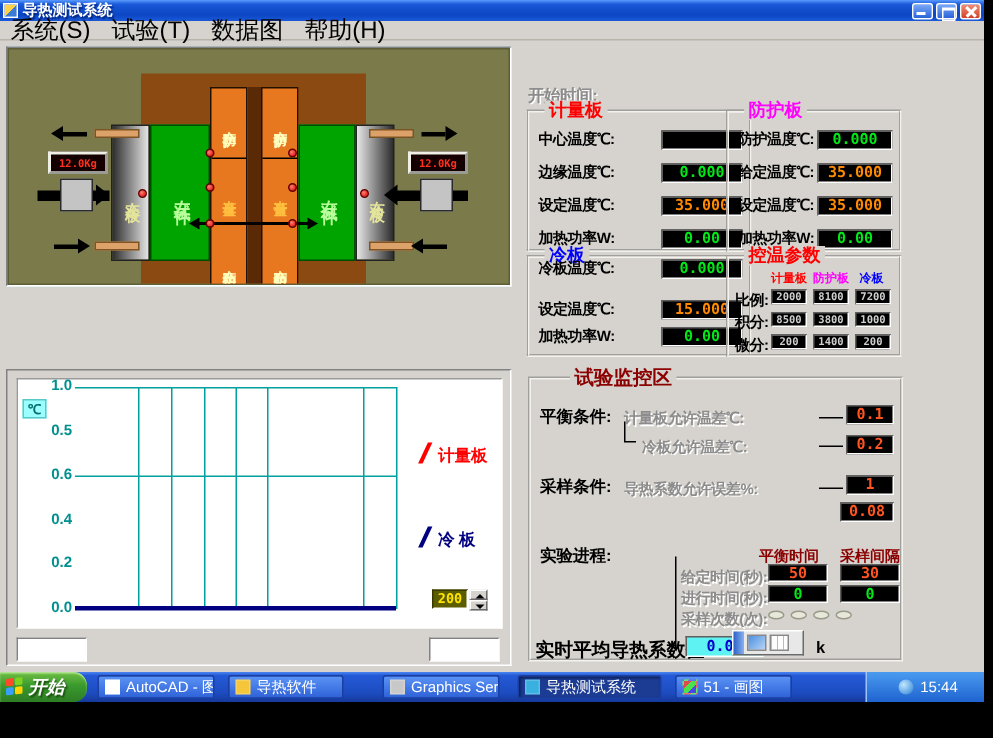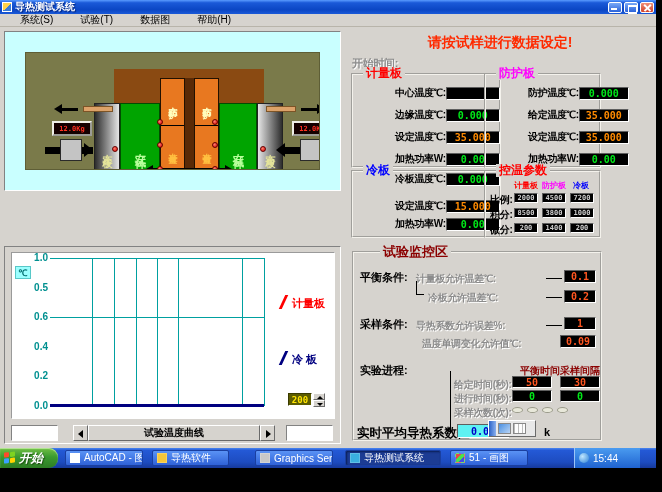--- a/index.html
+++ b/index.html
@@ -13,23 +13,23 @@
   .appico{width:10px;height:10px;background:linear-gradient(135deg,#ffd24a 0 50%,#3a7bd5 50% 100%);border:1px solid #fff;}
   .wbtn{width:14px;height:11px;margin-left:2px;border:1px solid #fff;border-radius:2px;background:linear-gradient(180deg,#7aa9f7,#2b63d9);position:relative;}
   .wbtn.close{background:linear-gradient(180deg,#f09077,#d2412a);}
   .wbtn.min::after{content:"";position:absolute;left:2px;bottom:2px;width:6px;height:2px;background:#fff;}
   .wbtn.max::after{content:"";position:absolute;left:3px;top:2px;width:7px;height:6px;border:1px solid #fff;border-top-width:2px;}
   .wbtn.close::before,.wbtn.close::after{content:"";position:absolute;left:2px;top:4px;width:9px;height:1.5px;background:#fff;}
   .wbtn.close::before{transform:rotate(45deg);}
   .wbtn.close::after{transform:rotate(-45deg);}
   
   #menubar{position:absolute;left:0;top:14px;width:656px;height:13px;background:#d6d3ce;border-bottom:1px solid #b8b4aa;display:flex;align-items:center;}
-  #menubar span{font-size:10px;color:#000;padding:0 7px;white-space:nowrap;margin-left:13px;}
-  
-  #dpanel{position:absolute;left:4px;top:31px;width:337px;height:160px;border:1px solid;border-color:#828282 #fff #fff #828282;background:#c9ffff;padding:20px;}
+  #menubar span{font-size:16px;color:#000;padding:0 7px;white-space:nowrap;}
+  
+  #dpanel{position:absolute;left:4px;top:31px;width:337px;height:160px;border:1px solid;border-color:#828282 #fff #fff #828282;background:#c9ffff;padding:0;}
   #dio{position:relative;width:100%;height:100%;background:#7a7a4a;border:1px solid #5e5e36;overflow:hidden;}
   .brown{background:#8a4a12;}
   .ocol{width:25px;height:142px;background:#e87820;border:1px solid #221100;display:flex;flex-direction:column;}
   .osec{display:flex;align-items:center;justify-content:center;border-bottom:1px solid #000;overflow:hidden;}
   .osec.s1{flex:47;} .osec.s2{flex:44;} .osec.s3{flex:51;border-bottom:none;}
   .vtext{writing-mode:vertical-rl;text-orientation:upright;font-weight:bold;font-size:9px;letter-spacing:1px;line-height:1;}
   .oy{color:#ffffbe;} .oo{color:#ffc040;}
   .greenb{background:#00a400;border:1px solid #004d00;display:flex;align-items:center;justify-content:center;}
   .greenb .vtext{font-size:11px;color:#b9ff9c;letter-spacing:3px;}
   .grayb{display:flex;align-items:center;justify-content:center;border:1px solid #222;}
@@ -60,21 +60,21 @@
   .wbox{position:absolute;top:178px;width:47px;height:16px;background:#fff;border:1px solid;border-color:#828282 #fff #fff #828282;}
   #hscroll{position:absolute;left:68px;top:178px;width:202px;height:16px;background:#c8c8c8;display:flex;}
   .sbtn{width:15px;height:100%;background:#d6d3ce;border:1px solid;border-color:#fff #6a6a6a #6a6a6a #fff;position:relative;flex:none;}
   .sbtn::after{content:"";position:absolute;top:4px;width:0;height:0;border-top:4px solid transparent;border-bottom:4px solid transparent;}
   .sbtn.l::after{left:4px;border-right:5px solid #000;}
   .sbtn.r::after{left:5px;border-left:5px solid #000;}
   #sthumb{flex:1;background:#d6d3ce;border:1px solid;border-color:#fff #6a6a6a #6a6a6a #fff;display:flex;align-items:center;justify-content:center;font:bold 10px sans-serif;color:#000;white-space:nowrap;}
   
   .gbox{position:absolute;border:2px groove #f4f2ec;}
   .gtitle{position:absolute;top:-8px;left:10px;background:#d6d3ce;padding:0 3px;font-weight:bold;font-size:12px;line-height:13px;white-space:nowrap;}
-  .grow{position:absolute;left:6px;right:4px;display:flex;justify-content:space-between;align-items:center;height:14px;margin-left:36px;}
+  .grow{position:absolute;left:6px;right:4px;display:flex;justify-content:space-between;align-items:center;height:14px;}
   .flbl{font:bold 10px sans-serif;color:#000;white-space:nowrap;letter-spacing:-0.3px;}
   .lcd{background:#000;border:1px solid;border-color:#5e5e5e #fff #fff #5e5e5e;font:bold 10px "DejaVu Sans Mono",monospace;display:flex;align-items:center;justify-content:center;flex:none;}
   .lcd[data-color="green"]{color:#00e818;}
   .lcd[data-color="orange"]{color:#ff8a00;}
   .lcd[data-color="redorange"]{color:#ff5520;}
   .lcdp{position:absolute;width:24px;height:10px;background:#000;border:1px solid;border-color:#5e5e5e #fff #fff #5e5e5e;color:#cfcfcf;font:bold 7px "DejaVu Sans Mono",monospace;display:flex;align-items:center;justify-content:center;}
   .pidhdr{position:absolute;font:bold 8px sans-serif;white-space:nowrap;}
   .dis{position:absolute;color:#8c8c8c;text-shadow:1px 1px 0 #fff;font:bold 10px sans-serif;white-space:nowrap;letter-spacing:-0.3px;}
   .blk{position:absolute;color:#000;font:bold 11px sans-serif;white-space:nowrap;}
   .mrn{color:#8b0000;}
@@ -93,21 +93,21 @@
   #startbtn .flag{width:12px;height:12px;margin-left:4px;display:grid;grid-template-columns:5px 5px;grid-template-rows:5px 5px;gap:1px;transform:skewY(-6deg);}
   #startbtn .flag i{border-radius:1px;}
   #startbtn .flag i:nth-child(1){background:#ff4a2a;}
   #startbtn .flag i:nth-child(2){background:#7ed321;}
   #startbtn .flag i:nth-child(3){background:#3aa0ff;}
   #startbtn .flag i:nth-child(4){background:#ffd400;}
   #startbtn span{color:#fff;font:bold italic 12px sans-serif;margin-left:3px;text-shadow:1px 1px 1px #1e4d12;}
   .task{position:absolute;top:2px;height:16px;border-radius:2px;background:linear-gradient(180deg,#5a93f5,#2f62d8);border:1px solid #1a3fa0;color:#fff;font:10px sans-serif;display:flex;align-items:center;padding:0 4px;white-space:nowrap;overflow:hidden;}
   .task.active{background:#1c3c94;box-shadow:inset 1px 1px 2px #0a1e55;}
   .task .tico{width:10px;height:10px;margin-right:4px;flex:none;border:1px solid #fff3;}
-  #tray{position:absolute;right:16px;top:0;width:66px;height:20px;background:linear-gradient(180deg,#4a9bf0,#1f63d0);border-left:1px solid #9cc4f8;display:flex;align-items:center;}
+  #tray{position:absolute;right:0;top:0;width:79px;height:20px;background:linear-gradient(180deg,#4a9bf0,#1f63d0);border-left:1px solid #9cc4f8;display:flex;align-items:center;justify-content:center;}
   #tray .tico{width:10px;height:10px;border-radius:50%;background:radial-gradient(circle at 35% 35%,#bfe6ff,#2a7fd4);margin:0 4px;}
   #tray span{color:#fff;font:10px sans-serif;}
   .ptitle{position:absolute;font-weight:bold;}
 </style>
 </head>
 <body>
 
 <div id="stage">
 <div id="screen">
 
@@ -232,29 +232,23 @@
       <div class="abs" style="left:38px;top:151px;width:214px;height:3px;background:#000080"></div>
       <div class="leg-slash" style="left:270px;top:42px;background:#ff0000"></div>
       <div class="leg-txt" style="left:280px;top:43px;color:#ff0000">计量板</div>
       <div class="leg-slash" style="left:270px;top:98px;background:#000080"></div>
       <div class="leg-txt" style="left:280px;top:99px;color:#000080">冷  板</div>
     </div>
     <div id="spinval">200</div>
     <div class="spinbtn" id="spinup"></div>
     <div class="spinbtn" id="spindn"></div>
     <div class="wbox" style="left:6px"></div>
-    <div id="hscroll">
-      <div class="sbtn l"></div>
-      <div id="sthumb">试验温度曲线</div>
-      <div class="sbtn r"></div>
-    </div>
     <div class="wbox" style="left:281px"></div>
   </div>
 
-  <div class="ptitle" style="left:370px;top:34px;width:260px;text-align:center;font-size:14px;color:#ff2a00">请按试样进行数据设定!</div>
   <div class="dis" style="left:352px;top:56px;font-size:11px">开始时间:</div>
 
   <div class="gbox" style="left:351px;top:73px;width:150px;height:95px">
     <span class="gtitle" style="color:#ff0000">计量板</span>
     <div class="grow" style="top:11px">
           <span class="flbl">中心温度℃:</span>
           <span class="lcd" style="width:54px;height:13px" data-color="green"></span>
         </div>
     <div class="grow" style="top:33px">
           <span class="flbl">边缘温度℃:</span>
@@ -306,21 +300,21 @@
         </div>
   </div>
 
   <div class="gbox" style="left:484px;top:170px;width:117px;height:68px">
     <span class="gtitle" style="color:#ff0000">控温参数</span>
     <div class="pidhdr" style="left:28px;top:8px;color:#ff0000">计量板</div>
     <div class="pidhdr" style="left:56px;top:8px;color:#ff00ff">防护板</div>
     <div class="pidhdr" style="left:87px;top:8px;color:#0000ff">冷板</div>
     <div class="flbl abs" style="left:4px;top:21px">比例:</div>
     <span class="lcdp" style="left:28px;top:21px">2000</span>
-    <span class="lcdp" style="left:56px;top:21px">4500</span>
+    <span class="lcdp" style="left:56px;top:21px">8100</span>
     <span class="lcdp" style="left:84px;top:21px">7200</span>
     <div class="flbl abs" style="left:4px;top:36px">积分:</div>
     <span class="lcdp" style="left:28px;top:36px">8500</span>
     <span class="lcdp" style="left:56px;top:36px">3800</span>
     <span class="lcdp" style="left:84px;top:36px">1000</span>
     <div class="flbl abs" style="left:4px;top:51px">微分:</div>
     <span class="lcdp" style="left:28px;top:51px">200</span>
     <span class="lcdp" style="left:56px;top:51px">1400</span>
     <span class="lcdp" style="left:84px;top:51px">200</span>
   </div>
@@ -334,25 +328,24 @@
     <div class="cline" style="left:62px;top:28px;width:1px;height:13px"></div>
     <div class="cline" style="left:62px;top:41px;width:8px;height:1px"></div>
     <div class="dis" style="left:74px;top:38px">冷板允许温差℃:</div>
     <div class="cline" style="left:192px;top:44px;width:16px;height:1px"></div>
     <span class="lcd abs" style="left:210px;top:37px;width:32px;height:13px" data-color="redorange">0.2</span>
 
     <div class="blk" style="left:6px;top:64px">采样条件:</div>
     <div class="dis" style="left:62px;top:66px">导热系数允许误差%:</div>
     <div class="cline" style="left:192px;top:72px;width:16px;height:1px"></div>
     <span class="lcd abs" style="left:210px;top:64px;width:32px;height:13px" data-color="redorange">1</span>
-    <div class="dis" style="left:68px;top:84px">温度单调变化允许值℃:</div>
-    <span class="lcd abs" style="left:206px;top:82px;width:36px;height:13px" data-color="redorange">0.09</span>
+    <span class="lcd abs" style="left:206px;top:82px;width:36px;height:13px" data-color="redorange">0.08</span>
 
     <div class="blk" style="left:6px;top:110px">实验进程:</div>
-    <div class="abs mrn" style="left:166px;top:111px;font:bold 10px sans-serif;white-space:nowrap">平衡时间</div>
+    <div class="abs mrn" style="left:152px;top:111px;font:bold 10px sans-serif;white-space:nowrap">平衡时间</div>
     <div class="abs mrn" style="left:206px;top:111px;font:bold 10px sans-serif;white-space:nowrap">采样间隔</div>
     <div class="cline" style="left:96px;top:118px;width:1px;height:62px"></div>
     <div class="dis" style="left:100px;top:125px">给定时间(秒):</div>
     <span class="lcd abs" style="left:158px;top:123px;width:40px;height:12px" data-color="redorange">50</span>
     <span class="lcd abs" style="left:206px;top:123px;width:40px;height:12px" data-color="redorange">30</span>
     <div class="dis" style="left:100px;top:139px">进行时间(秒):</div>
     <span class="lcd abs" style="left:158px;top:137px;width:40px;height:12px" data-color="green">0</span>
     <span class="lcd abs" style="left:206px;top:137px;width:40px;height:12px" data-color="green">0</span>
     <div class="dis" style="left:100px;top:153px">采样次数(次):</div>
     <i class="oval" style="left:158px;top:154px"></i>

